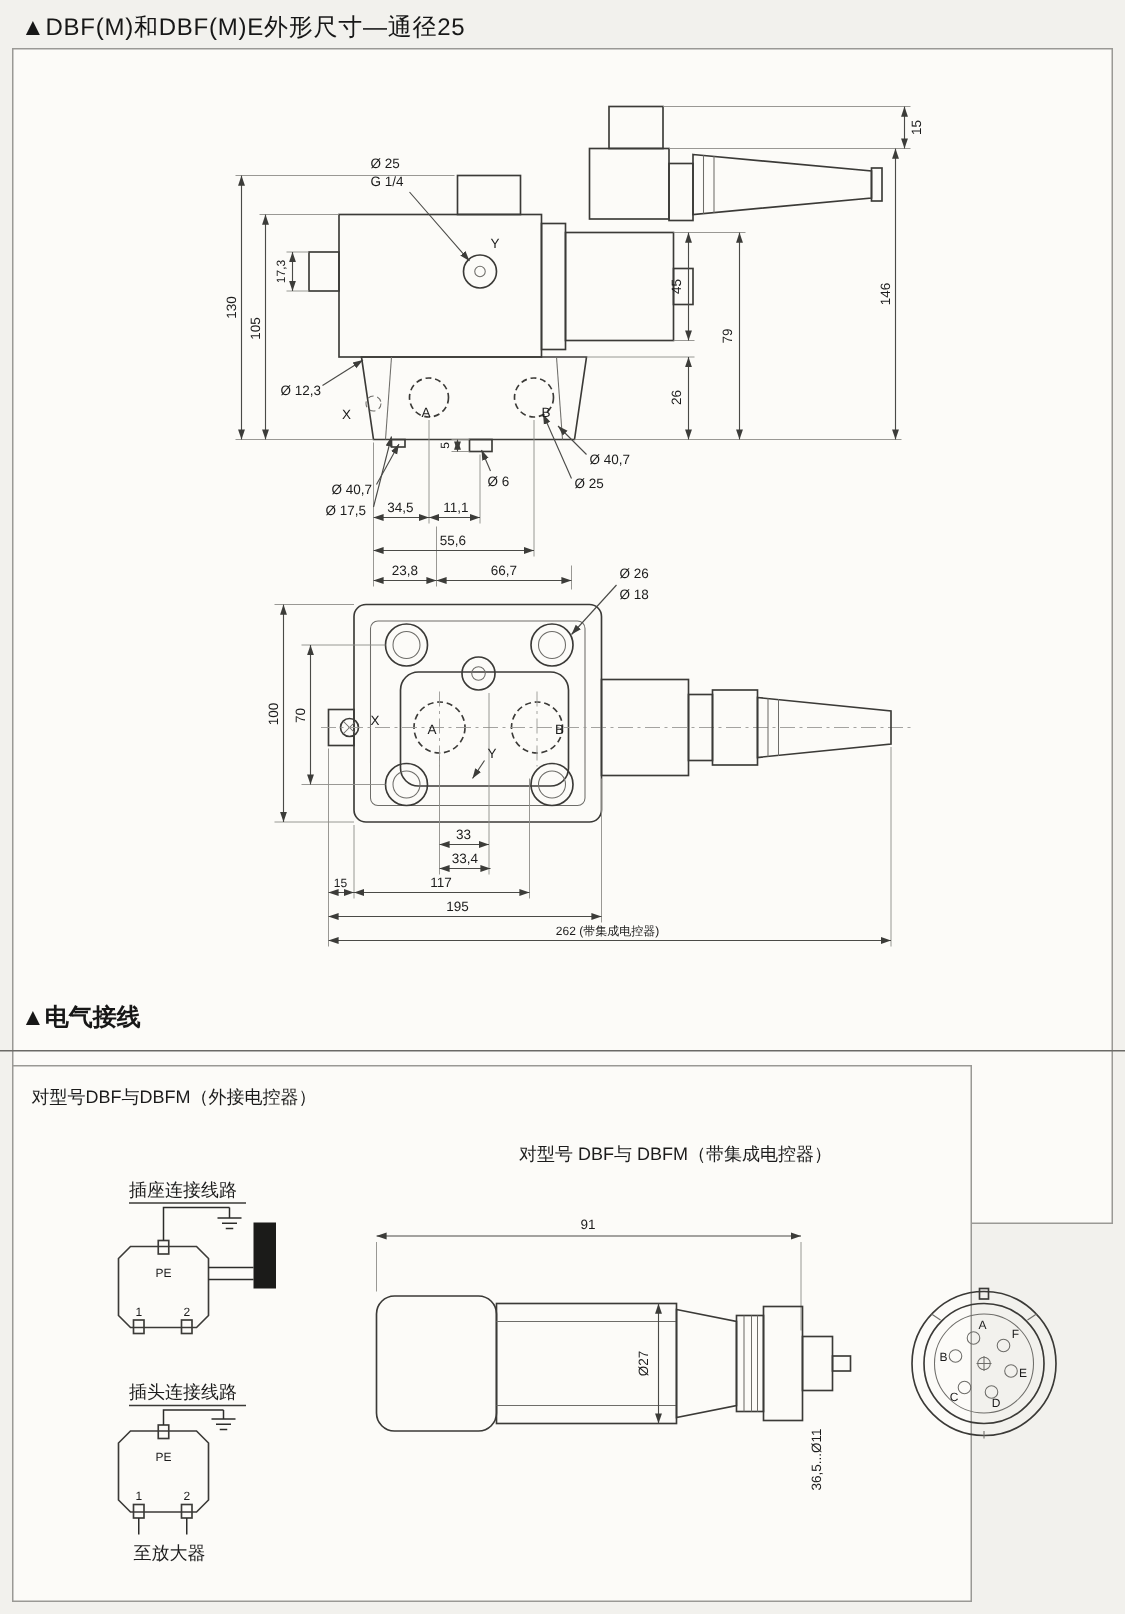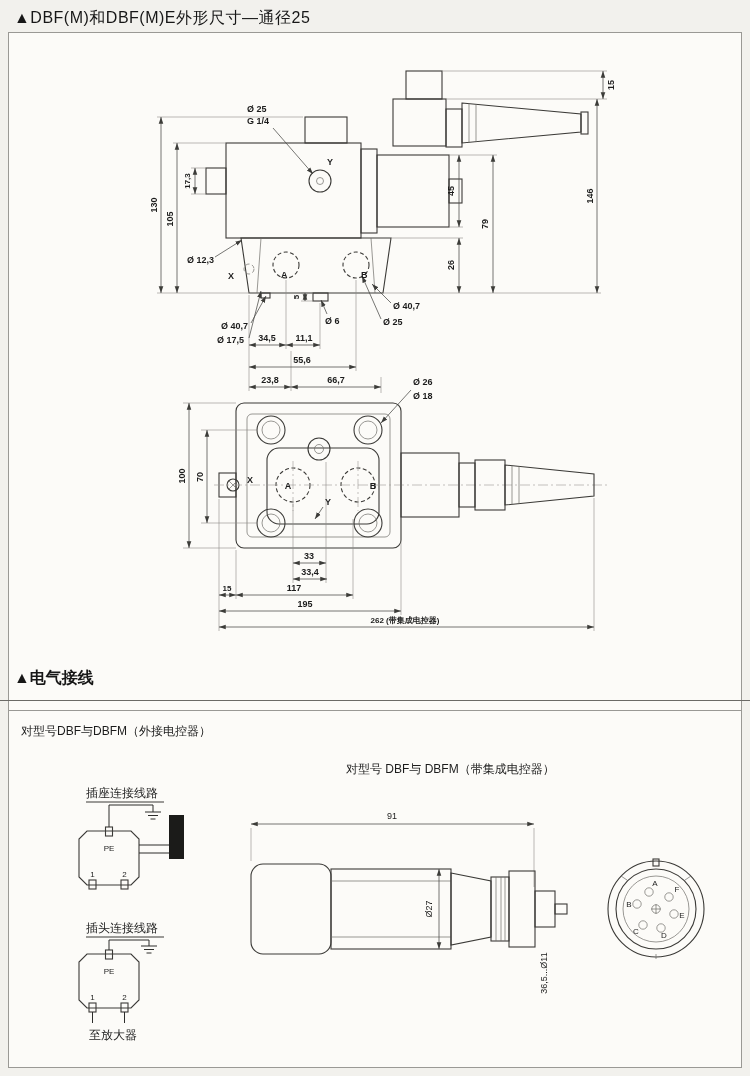--- a/index.html
+++ b/index.html
@@ -5,22 +5,22 @@
   * { margin:0; padding:0; box-sizing:border-box; }
   html,body { width:750px; }
   body {
     height:1076px; position:relative;
     background:#f2f1ed;
     font-family:"Liberation Sans", sans-serif;
     color:#171717;
   }
   .page-title { position:absolute; left:14px; top:8px; font-size:16px; font-weight:normal; letter-spacing:.5px; }
   .box { position:absolute; border:1px solid #9a9995; background:#fcfbf8; }
-  #drawing-box { left:8px; top:32px; width:734px; height:784px;font-weight:bold; }
-  #wiring-box  { left:8px; top:710px; width:734px; height:358px; }
+  #drawing-box { left:8px; top:32px; width:734px; height:784px; }
+  #wiring-box  { left:8px; top:710px; width:640px; height:358px; }
   .section-title { position:absolute; left:14px; top:668px; font-size:16px; font-weight:bold; }
   .section-rule { position:absolute; left:0; top:700px; width:750px; border-top:1.5px solid #6b6a66; }
   svg { display:block; }
   svg text { font-family:"Liberation Sans", sans-serif; fill:#1c1c1c; stroke:none; }
   .geom { stroke:#3b3a37; stroke-width:1.1; fill:none; }
   .thin { stroke:#6e6d69; stroke-width:0.7; fill:none; }
   .ext  { stroke:#8d8c88; stroke-width:0.6; fill:none; }
   .dim  { stroke:#4a4a47; stroke-width:0.75; fill:none; }
   .cl   { stroke:#9a9995; stroke-width:0.6; fill:none; stroke-dasharray:10 3 2 3; }
   .dsh  { stroke-dasharray:4 2.5; }

